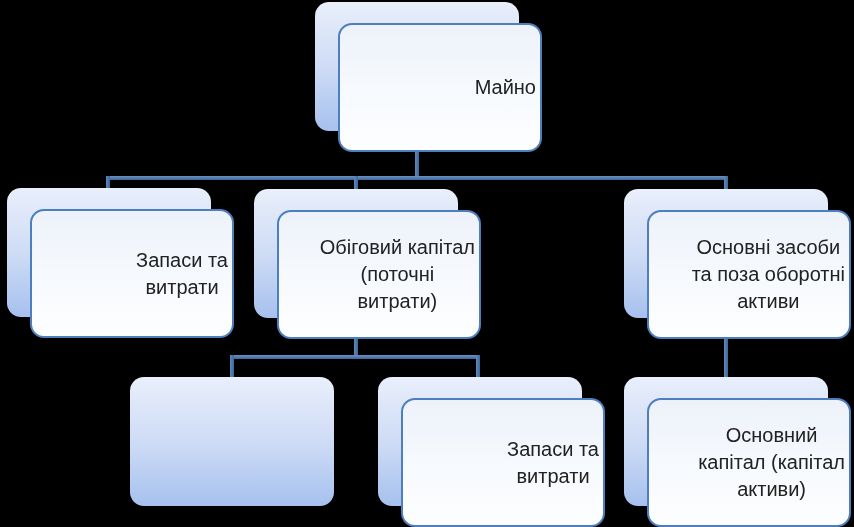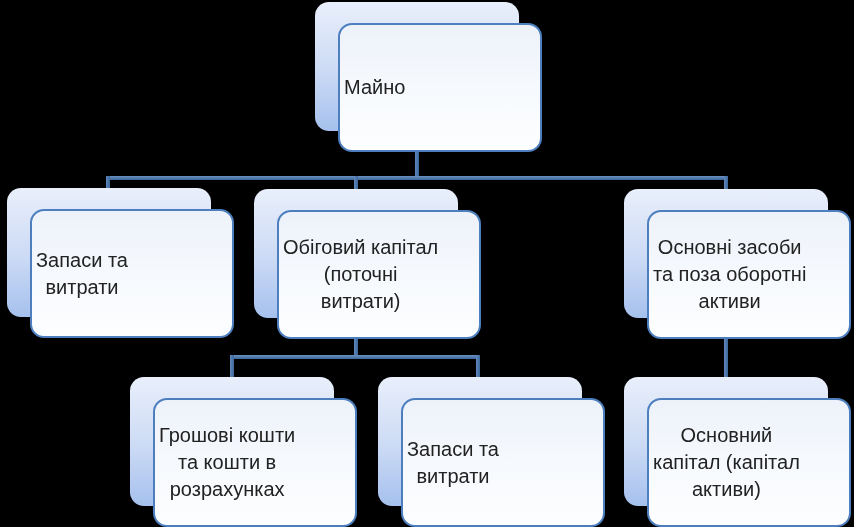--- a/index.html
+++ b/index.html
@@ -23,21 +23,21 @@
     width: 204px; height: 129px;
     border-radius: 14px;
     background: linear-gradient(to bottom, #e9effb 0%, #cddbf5 52%, #a6c1ee 100%);
   }
   .front {
     position: absolute; left: 23px; top: 21px;
     width: 204px; height: 129px;
     border-radius: 14px;
     border: 2.5px solid #4d7fbe;
     background: linear-gradient(to bottom, #edf2fa 0%, #f6f9fd 50%, #fdfeff 100%);
-    display: flex; align-items: center; justify-content: flex-start;
+    display: flex; align-items: center; justify-content: flex-end;
     text-align: center;
   }
   .label {
     white-space: pre-line;
     font-size: 20px;
     line-height: 27px;
     color: #222222;
     padding: 0 4px;
   }
   
@@ -104,25 +104,20 @@
     <div class="back"></div>
     <div class="front">
       <span class="label">Основні засоби
 та поза оборотні
 активи</span>
     </div>
   </div>
 
   <div class="node node-bl">
     <div class="back"></div>
-    <div class="front">
-      <span class="label">Грошові кошти
-та кошти в
-розрахунках</span>
-    </div>
   </div>
 
   <div class="node node-bm">
     <div class="back"></div>
     <div class="front">
       <span class="label">Запаси та
 витрати</span>
     </div>
   </div>
 

